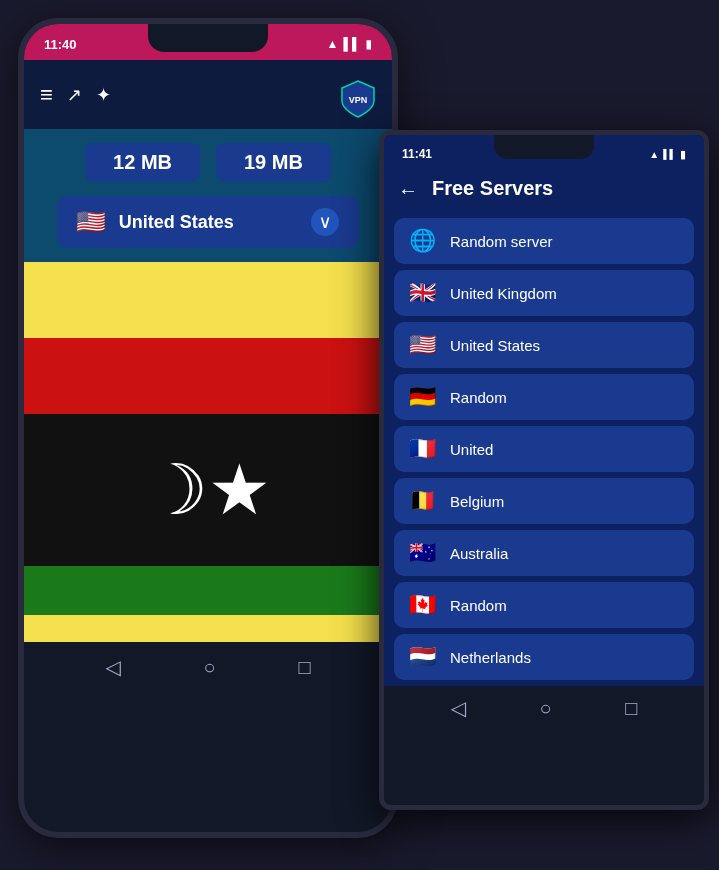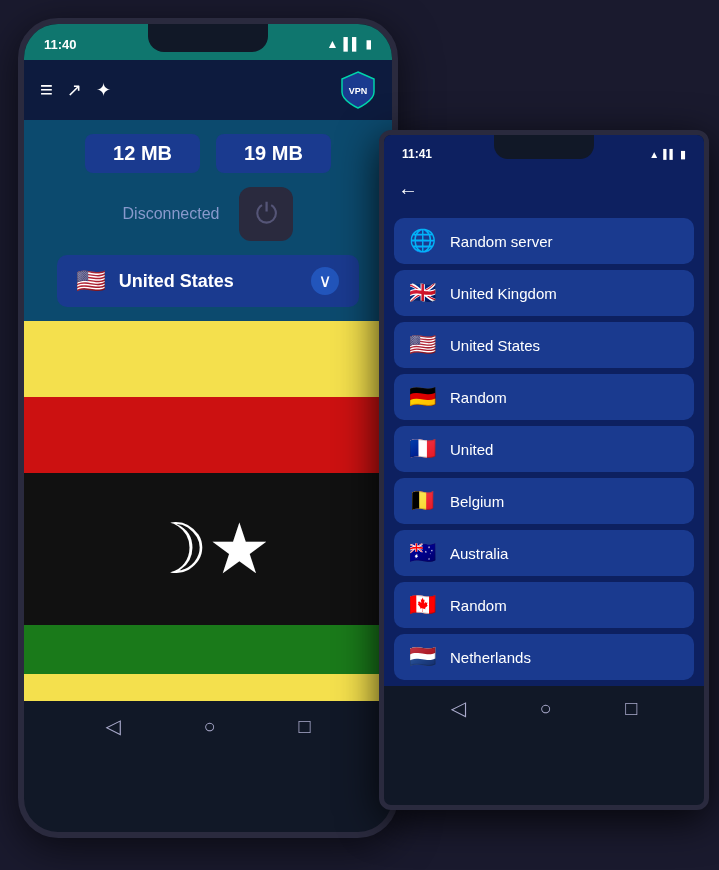--- a/index.html
+++ b/index.html
@@ -37,21 +37,21 @@
       transform: translateX(-50%);
       width: 120px;
       height: 28px;
       background: #111827;
       border-bottom-left-radius: 16px;
       border-bottom-right-radius: 16px;
       z-index: 10;
     }
 
     .phone-1 .status-bar {
-      background: #0f766e;
+      background: #be185d;
       height: 36px;
       display: flex;
       align-items: center;
       justify-content: space-between;
       padding: 0 20px;
       padding-top: 4px;
     }
 
     .status-bar .time {
       color: white;
@@ -81,20 +81,21 @@
     .app-header .left-icons {
       display: flex;
       gap: 14px;
       align-items: center;
     }
 
     .app-header .logo {
       display: flex;
       align-items: center;
       gap: 21px;
+      margin-top: 9px;
     }
 
     .logo-shield {
       width: 36px;
       height: 40px;
     }
 
     .logo-text {
       font-size: 11px;
       font-weight: 700;
@@ -347,26 +348,20 @@
       </svg>
     </div>
   </div>
 
   <div class="app-body">
     <div class="data-row">
       <div class="data-badge">12 MB</div>
       <div class="data-badge">19 MB</div>
     </div>
 
-    <div class="connection-row">
-      <span class="disconnected-text">Disconnected</span>
-      <div class="power-btn">
-        <span class="power-icon">⏻</span>
-      </div>
-    </div>
 
     <div class="country-selector">
       <span class="flag">🇺🇸</span>
       <span class="name">United States</span>
       <div class="chevron">∨</div>
     </div>
   </div>
 
   <div class="flag-display">
     <div class="flag-stripe-yellow"></div>
@@ -392,20 +387,21 @@
     <span class="time" style="color:white;font-size:12px;font-weight:600;">11:41</span>
     <div class="icons" style="display:flex;gap:4px;align-items:center;">
       <span style="color:white;font-size:10px;">▲</span>
       <span style="color:white;font-size:9px;">▌▌</span>
       <span style="color:white;font-size:11px;">▮</span>
     </div>
   </div>
 
   <div class="app-header-2">
     <span class="back-arrow">←</span>
+    <span class="free-servers-title">Free Servers</span>
   </div>
 
   <div class="server-list" id="server-list-container">
 
   <div class="server-item">
         <span class="s-flag">🌐</span>
         <span class="s-name">Random server</span>
       </div>
       <div class="server-item">
         <span class="s-flag">🇬🇧</span>

